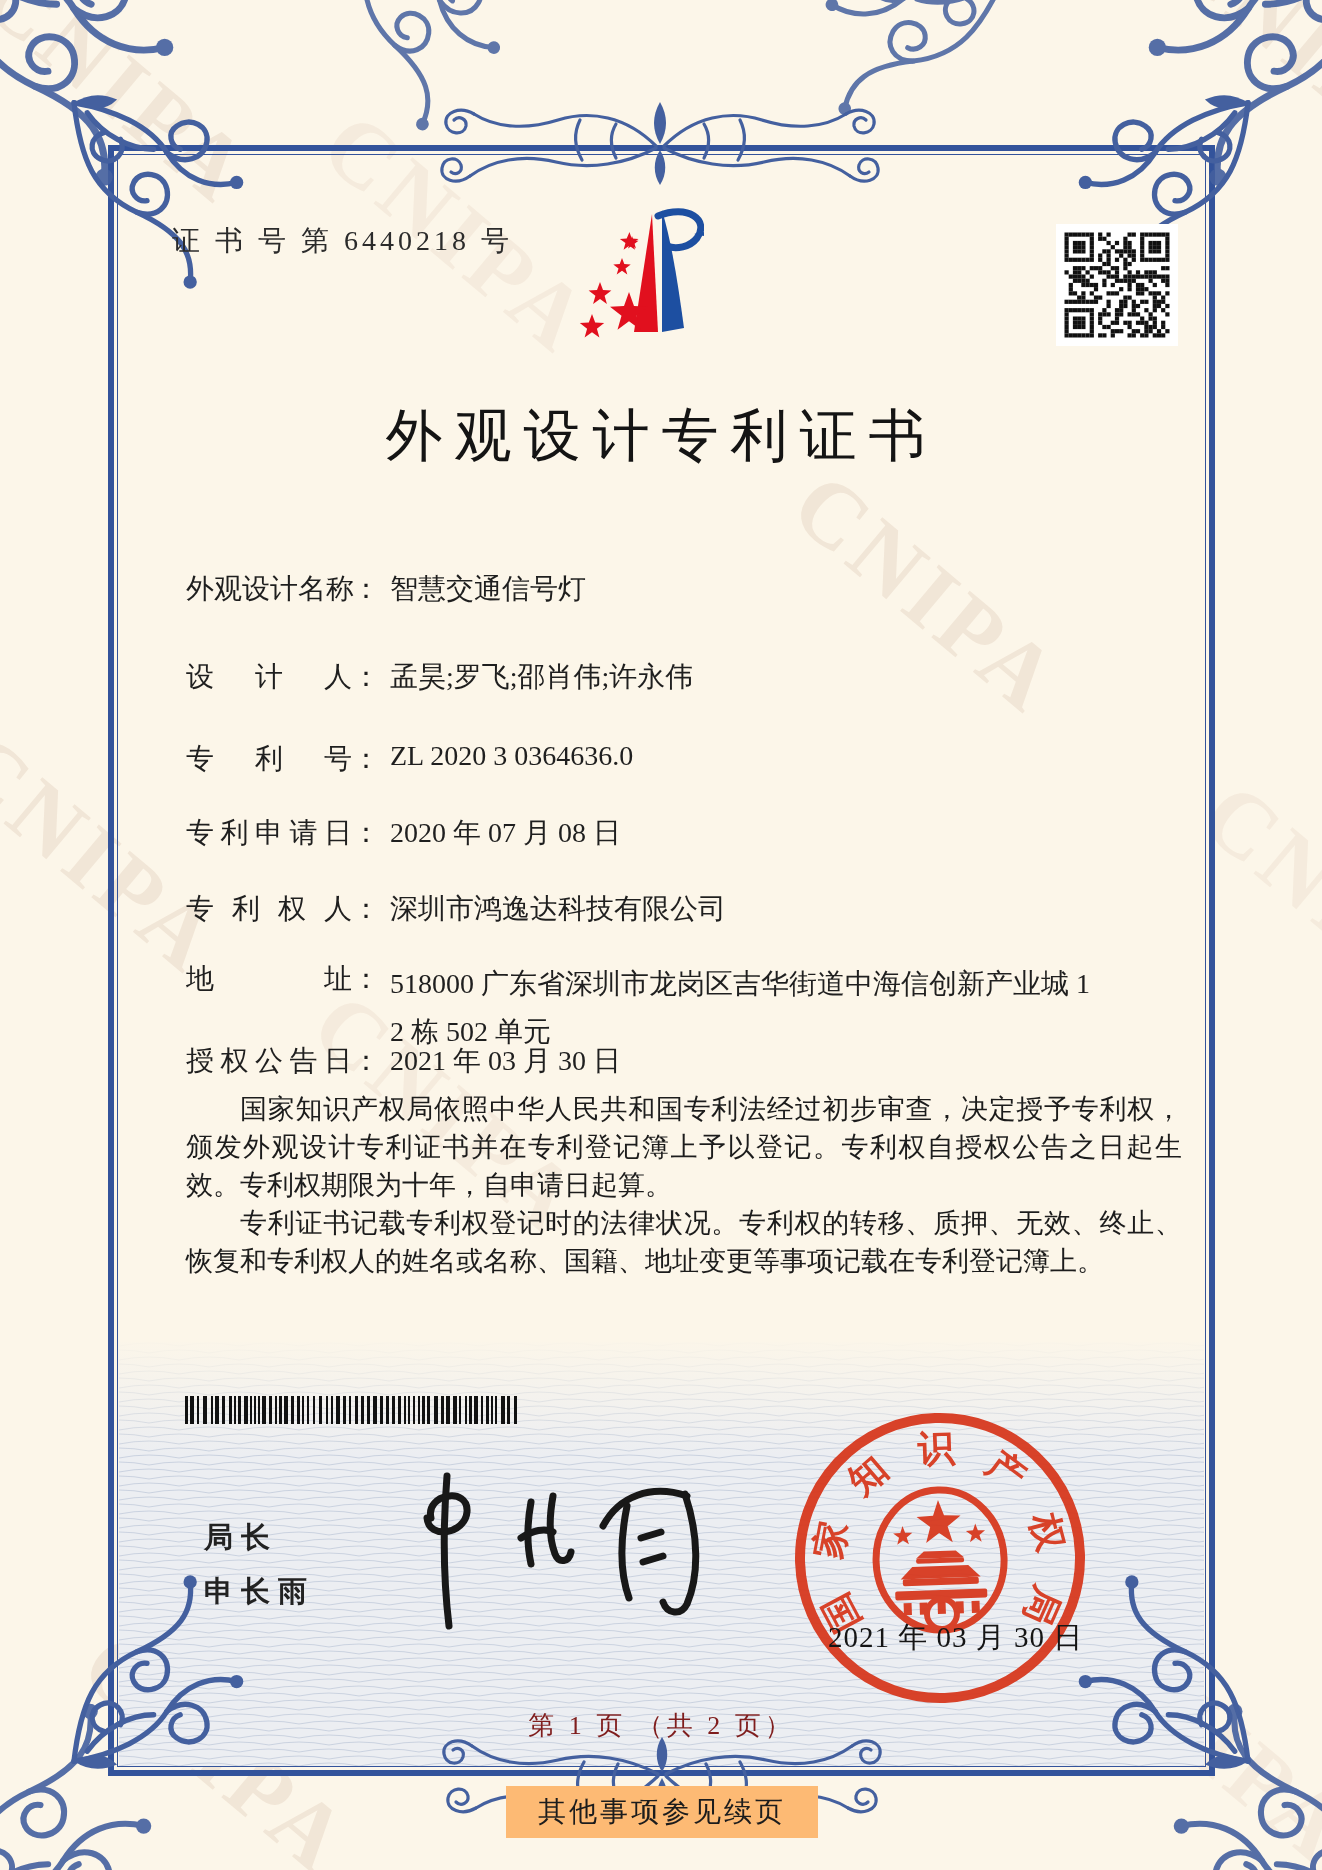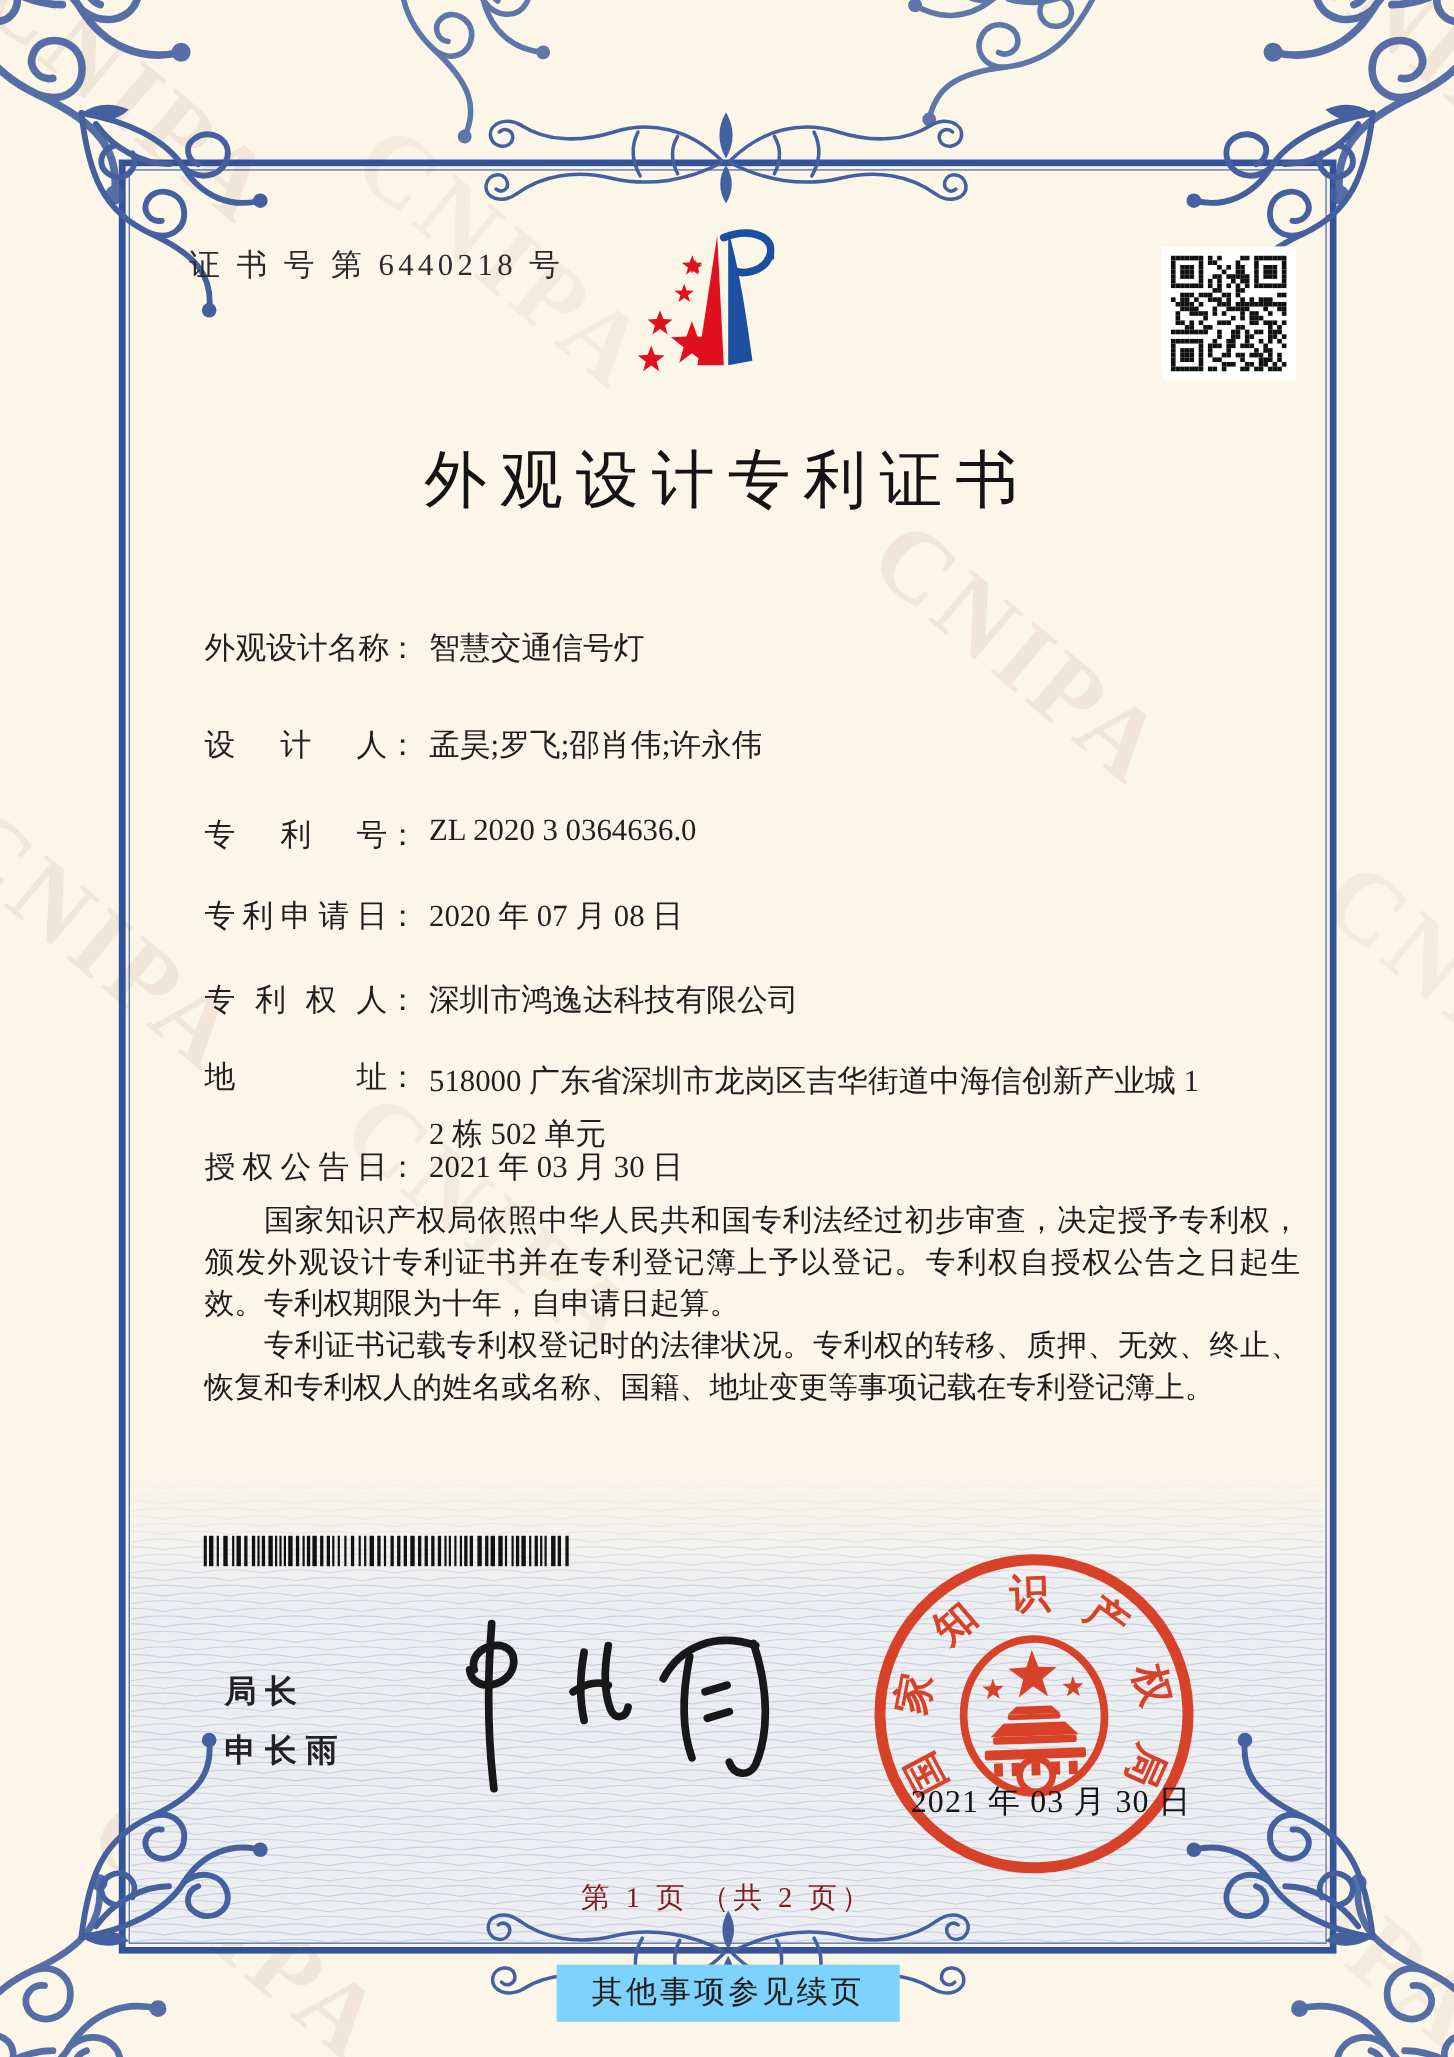--- a/index.html
+++ b/index.html
@@ -55,21 +55,21 @@
   .signature{position:absolute;left:398px;top:1466px;width:330px;height:170px;z-index:6;}
   .seal{position:absolute;left:790px;top:1408px;width:300px;height:300px;z-index:5;opacity:.95;
     transform:rotate(-2deg);}
   .seal .ringchar{position:absolute;font-size:37px;font-weight:bold;color:#D7391F;
     font-family:"Liberation Serif","DejaVu Serif",serif;}
   .sealdate{position:absolute;left:828px;top:1618px;font-size:29px;color:#151515;z-index:7;
     letter-spacing:1px;white-space:nowrap;}
   .pageinfo{position:absolute;left:108px;top:1708px;width:1107px;text-align:center;
     font-size:26px;letter-spacing:4px;color:#7f1d1d;z-index:5;}
   .contnote{position:absolute;left:506px;top:1786px;width:312px;height:52px;z-index:5;
-    background:#7dd3fc;text-align:center;line-height:52px;font-size:28px;letter-spacing:3px;color:#1c1c1c;}
+    background:#fdba74;text-align:center;line-height:52px;font-size:28px;letter-spacing:3px;color:#1c1c1c;}
 </style>
 </head>
 <body>
 
 <svg width="0" height="0" style="position:absolute">
   <defs>
     <symbol id="corner" viewBox="0 0 120 120">
       <g fill="none" stroke="currentColor" stroke-width="3.2" stroke-linecap="round">
         <path d="M6,114 C10,80 18,60 44,48 C70,36 78,24 76,6"></path>
         <path d="M6,114 C30,110 52,100 62,84 C72,68 88,62 104,66"></path>

